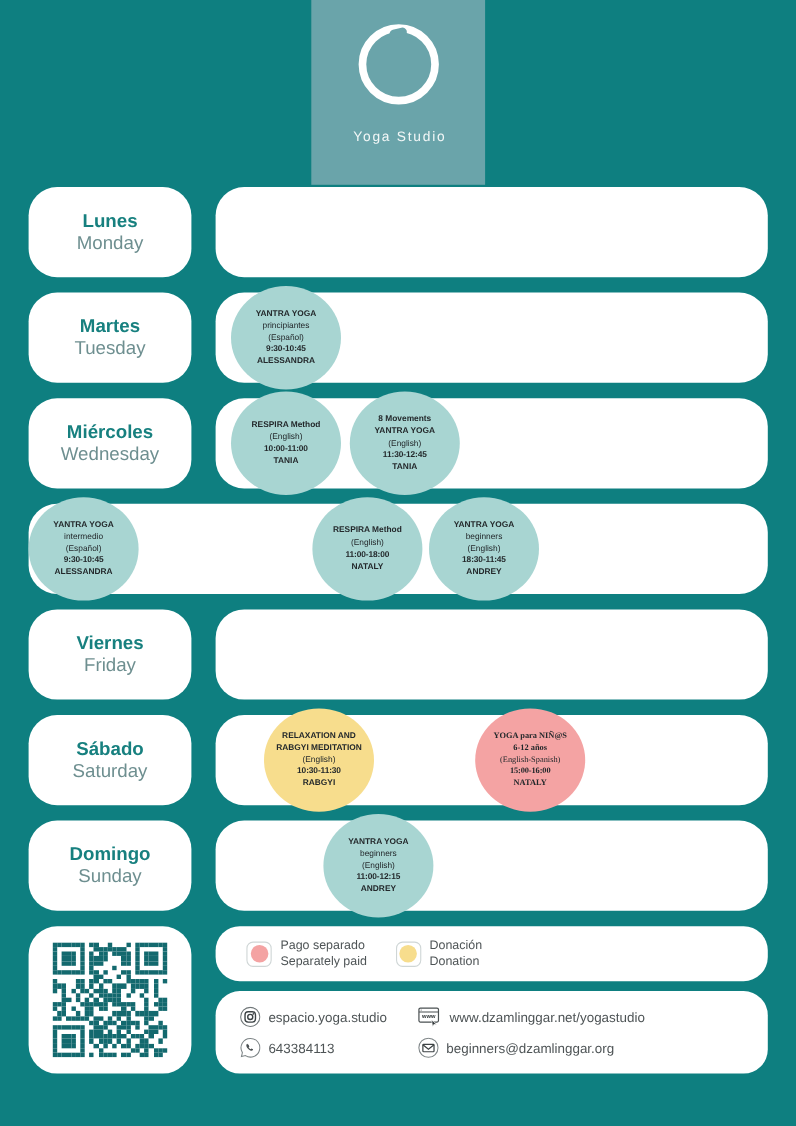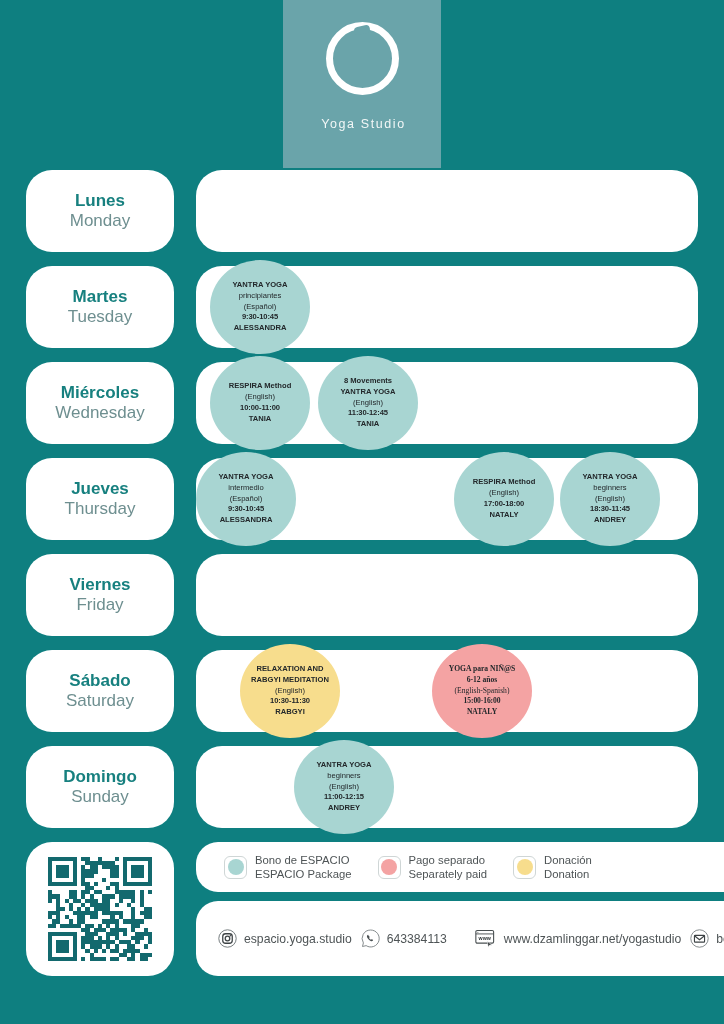--- a/index.html
+++ b/index.html
@@ -197,21 +197,21 @@
 
   .contact-card {
     background: #ffffff;
     border-radius: 22px;
     flex: 1;
     display: flex;
     padding: 8px 0 8px 22px;
   }
   .contact-col {
     display: flex;
-    flex-direction: row;
+    flex-direction: column;
     justify-content: center;
     gap: 9px;
   }
   .contact-col.col2 { margin-left: 28px; }
   .contact-line {
     display: flex;
     align-items: center;
     gap: 7px;
   }
   .contact-text {
@@ -272,36 +272,32 @@
         <div class="l1">8 Movements</div>
         <div class="l1">YANTRA YOGA</div>
         <div class="l3">(English)</div>
         <div class="l4">11:30-12:45</div>
         <div class="l5">TANIA</div>
       </div>
     </div>
   </div>
 
   <div class="row">
-    <div class="day-card">
-      <div class="day-es">Jueves</div>
-      <div class="day-en">Thursday</div>
-    </div>
     <div class="classes-card">
       <div class="bubble teal" style="left:0px">
         <div class="l1">YANTRA YOGA</div>
         <div class="l2">intermedio</div>
         <div class="l3">(Español)</div>
         <div class="l4">9:30-10:45</div>
         <div class="l5">ALESSANDRA</div>
       </div>
       <div class="bubble teal" style="left:258px">
         <div class="l1">RESPIRA Method</div>
         <div class="l2">(English)</div>
-        <div class="l4">17:00-18:00</div>
+        <div class="l4">11:00-18:00</div>
         <div class="l5">NATALY</div>
       </div>
       <div class="bubble teal" style="left:364px">
         <div class="l1">YANTRA YOGA</div>
         <div class="l2">beginners</div>
         <div class="l3">(English)</div>
         <div class="l4">18:30-11:45</div>
         <div class="l5">ANDREY</div>
       </div>
     </div>
@@ -984,29 +980,20 @@
         <i style="background: transparent;"></i>
         <i style="background: rgb(19, 105, 110);"></i>
         <i style="background: rgb(19, 105, 110);"></i>
         <i style="background: transparent;"></i>
       </div>
   </div>
 
   <div class="bottom-right">
 
     <div class="legend-card">
-      <div class="legend-item">
-        <span class="swatch">
-            <span style="background:#a8d5d2"></span>
-          </span>
-        <span class="legend-text">
-          <span>Bono de ESPACIO</span><br>
-          <span>ESPACIO Package</span>
-        </span>
-      </div>
       <div class="legend-item">
         <span class="swatch">
             <span style="background:#f4a3a3"></span>
           </span>
         <span class="legend-text">
           <span>Pago separado</span><br>
           <span>Separately paid</span>
         </span>
       </div>
       <div class="legend-item">

